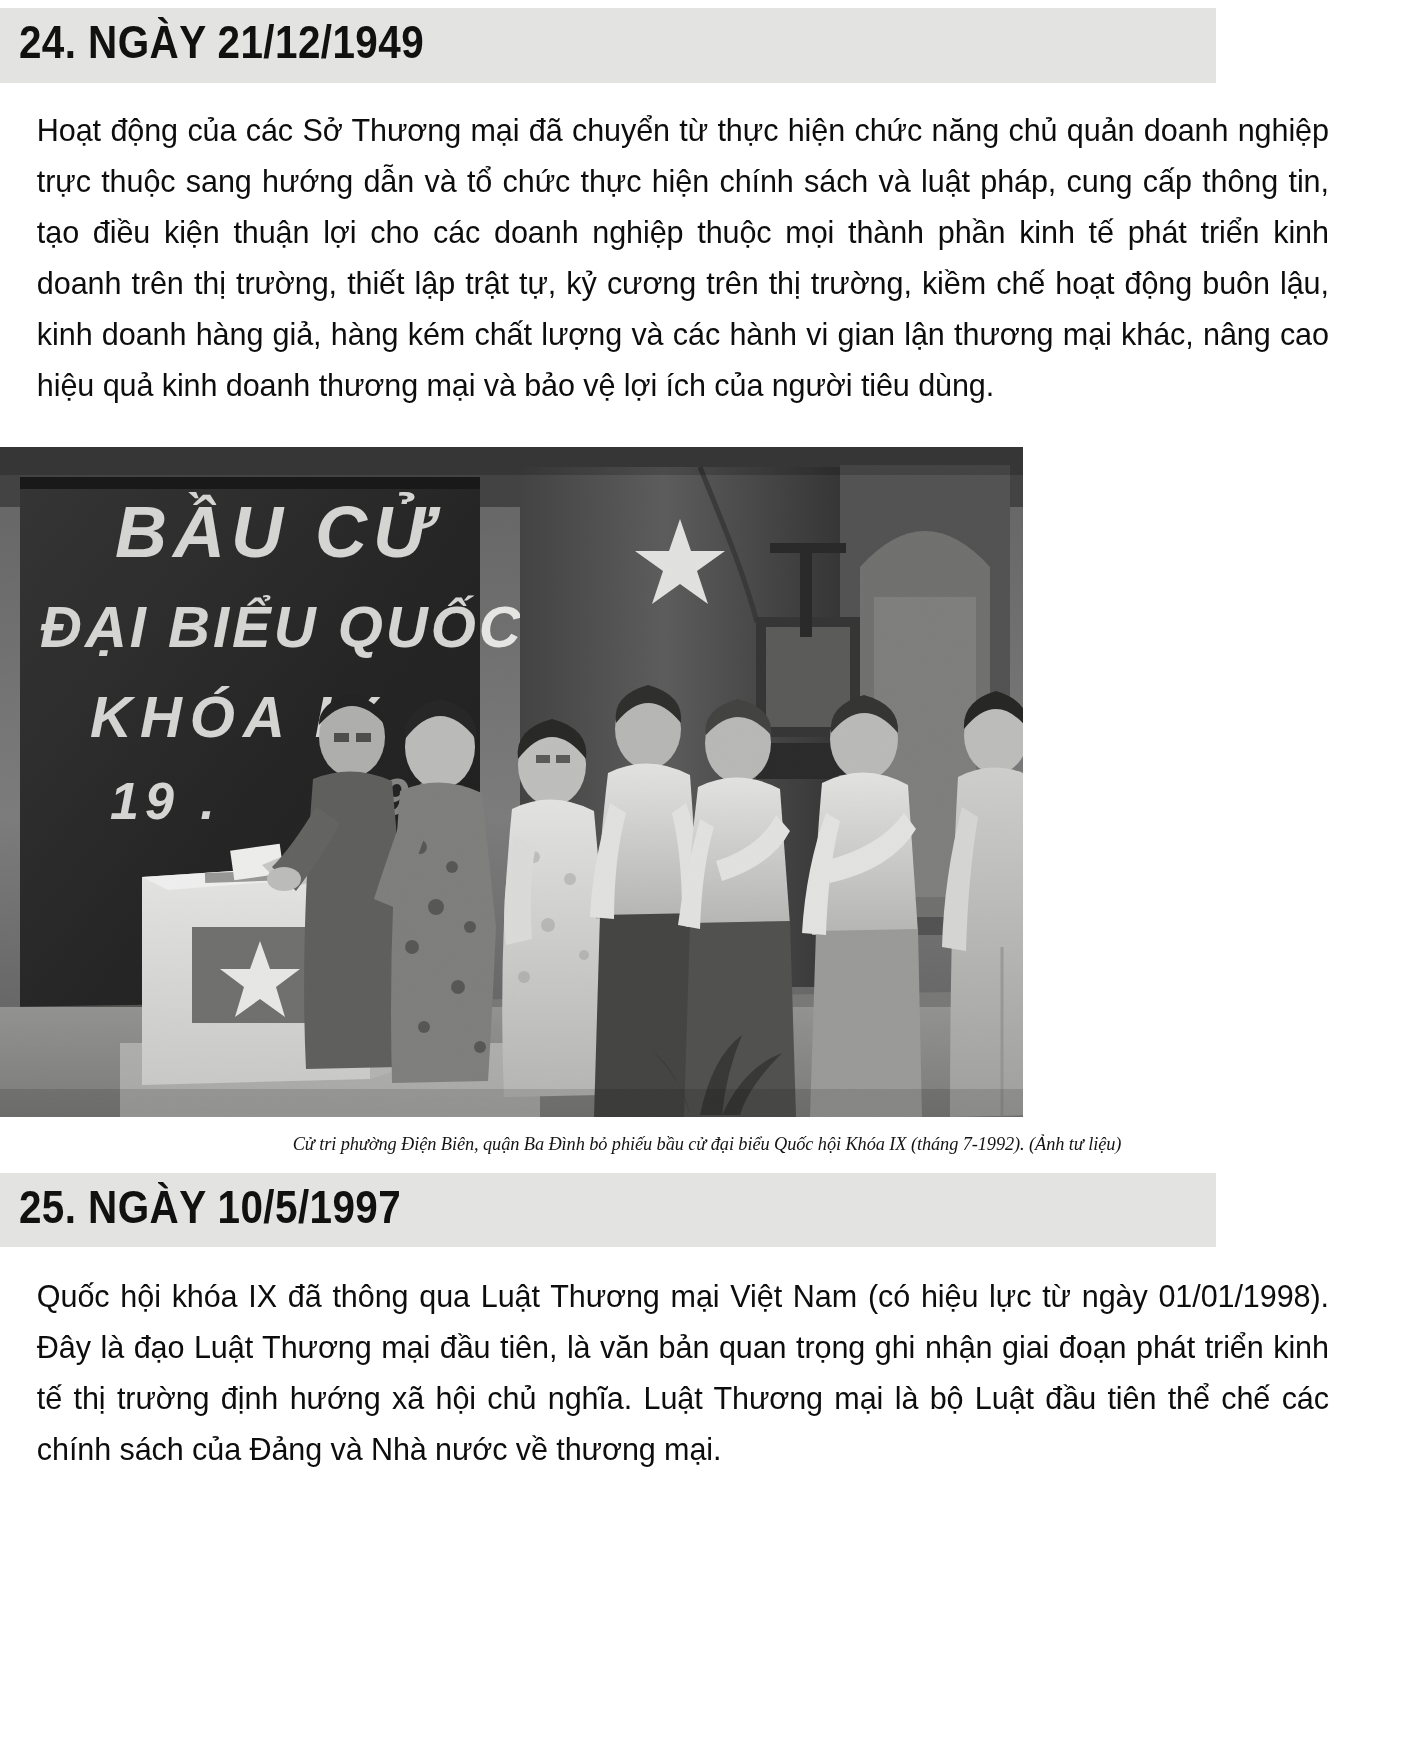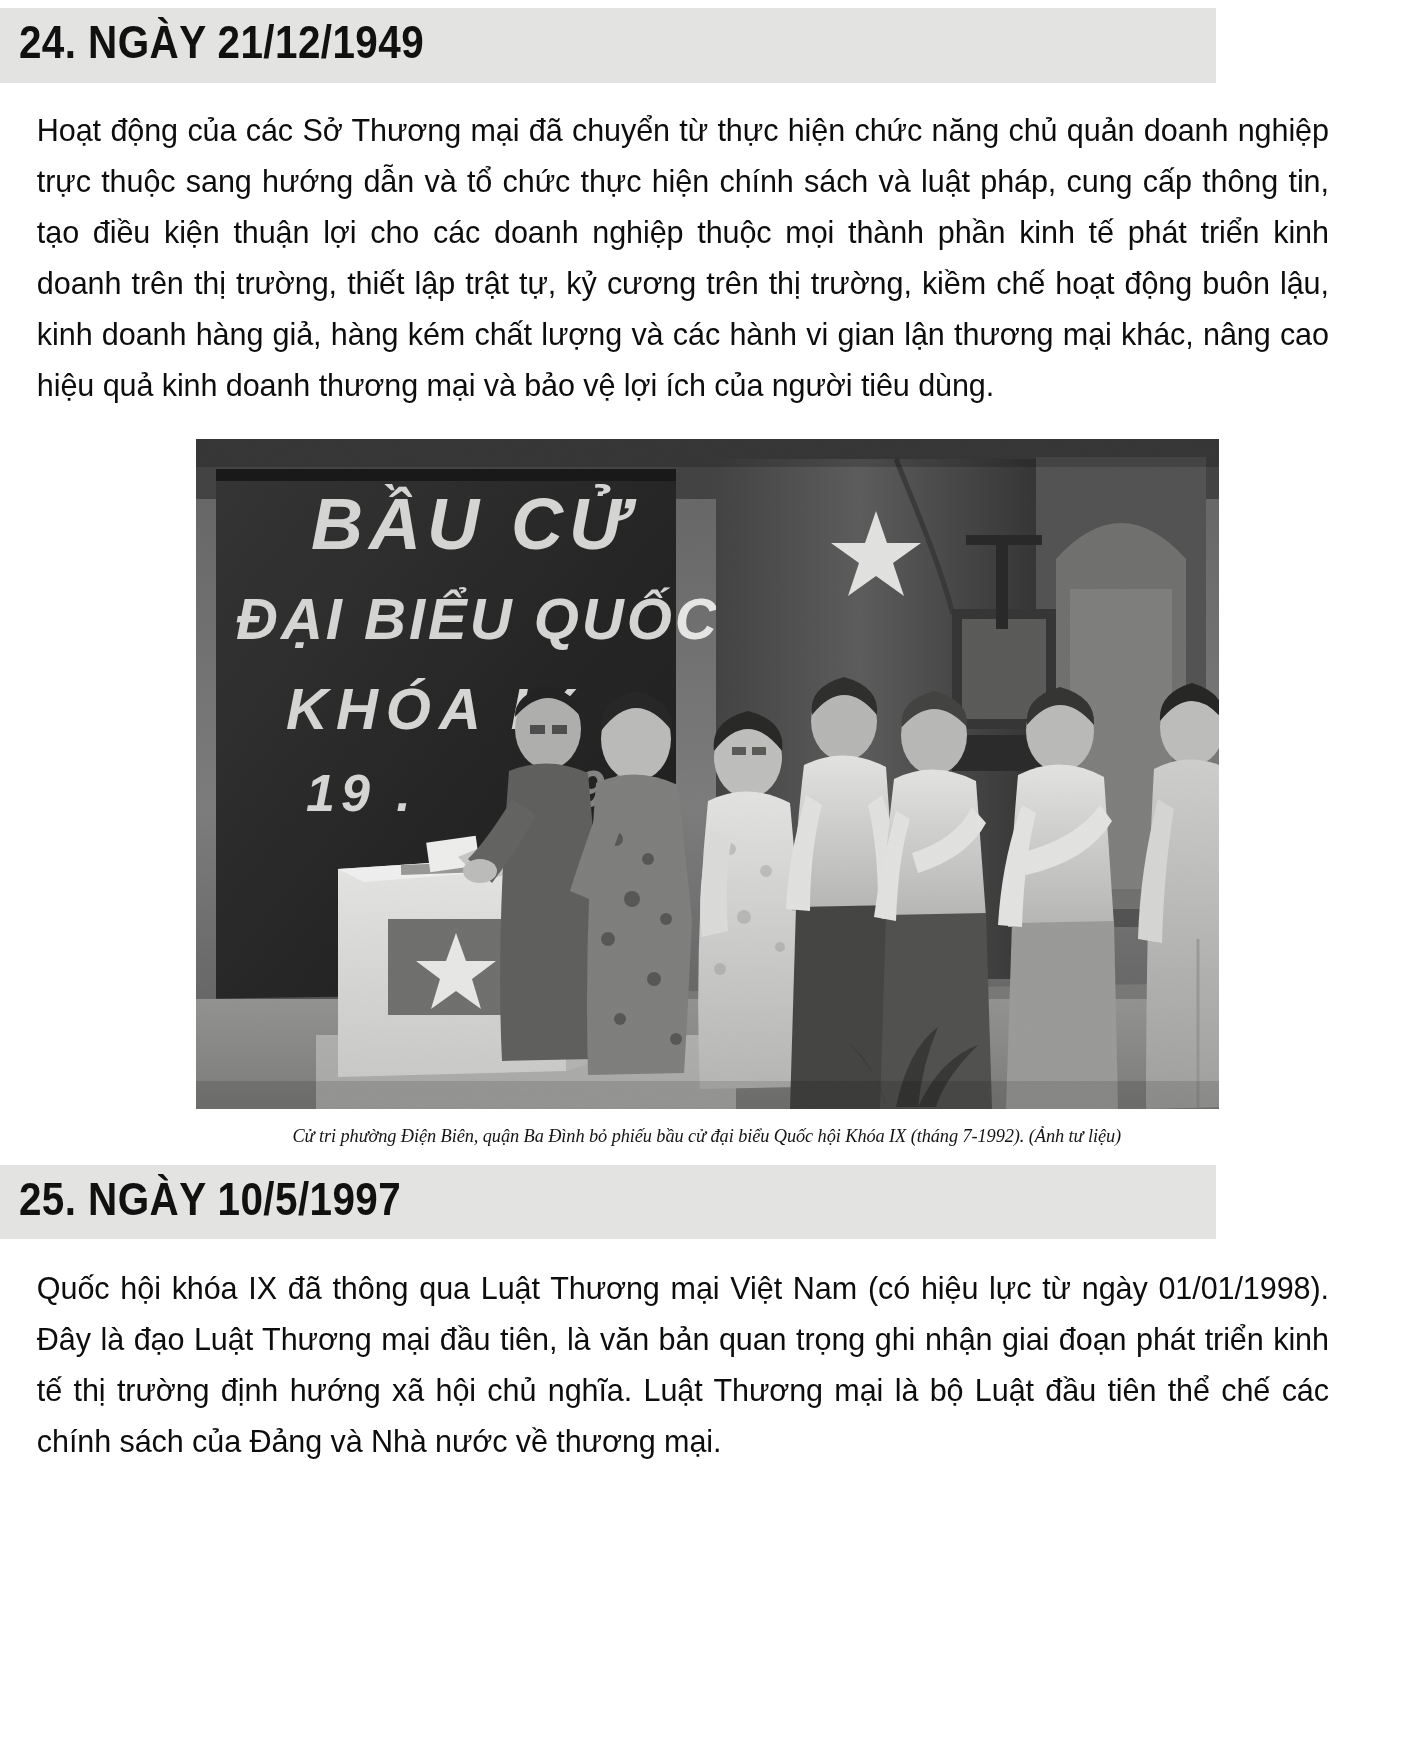--- a/index.html
+++ b/index.html
@@ -41,24 +41,23 @@
     padding: 0 40px 0 38px;
     letter-spacing: -0.1px;
     transform: scaleX(0.97);
     transform-origin: left top;
     width: 1410px;
   }
   #para-1 { margin-top: 22px; }
   #para-2 { margin-top: 24px; }
 
   .figure-wrap {
-    margin-top: 28px;
+    margin-top: 36px;
     display: flex;
     flex-direction: column;
-    align-items: center;
     border-radius: 22px;
   }
   .photo {
     width: 1023px;
     height: 670px;
     display: block;
     background: #6d6d6d;
   }
   .caption {
     margin-top: 16px;

